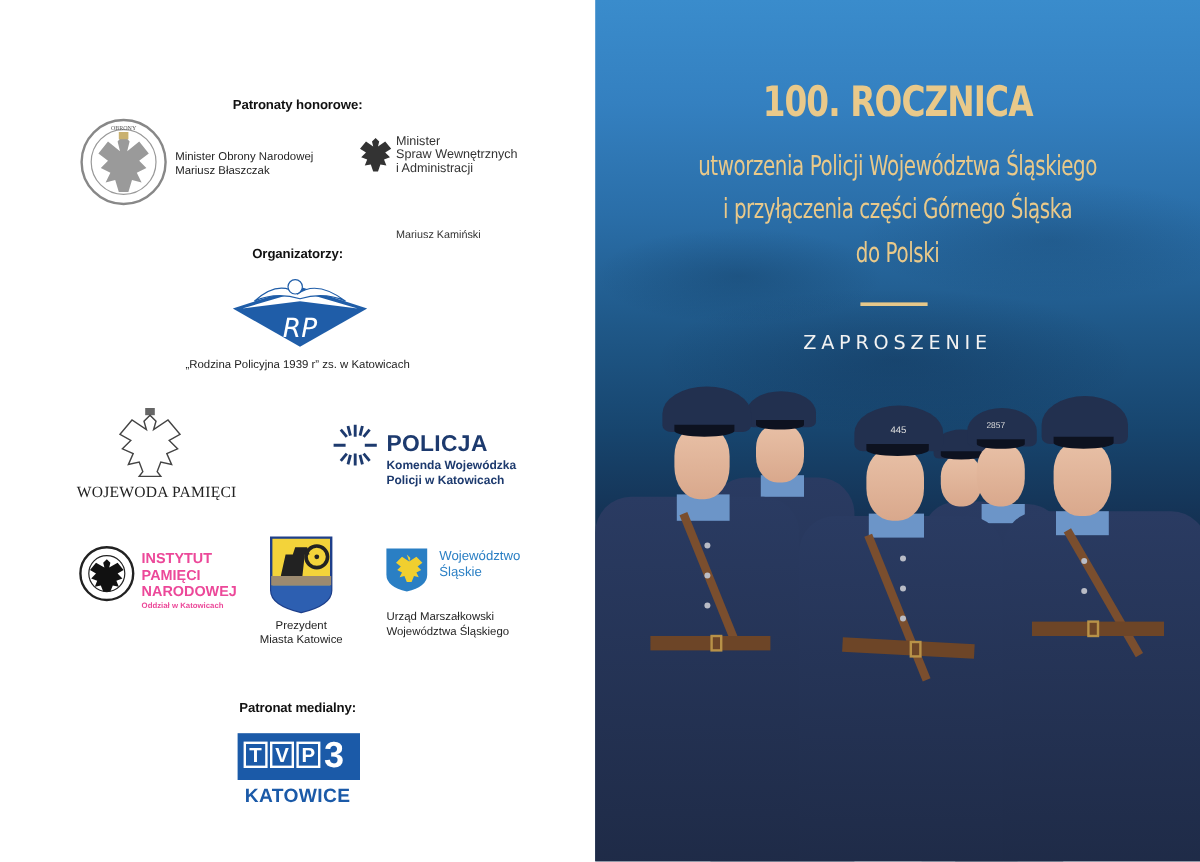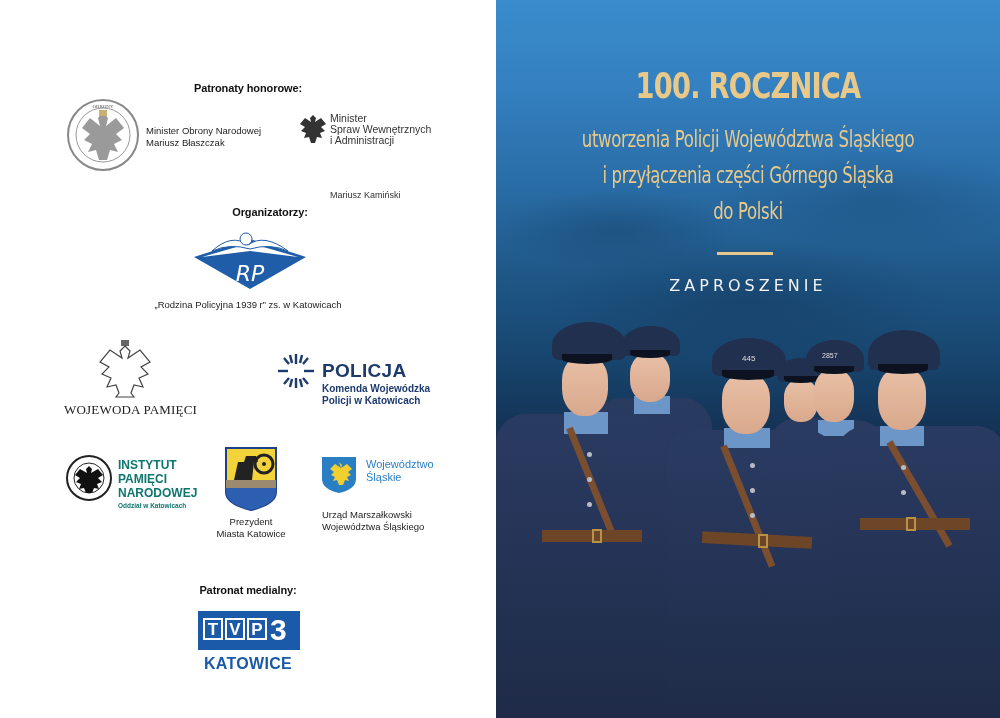--- a/index.html
+++ b/index.html
@@ -68,21 +68,21 @@
       <path d="M14 2 l3 3 l-1 4 l6 -4 l5 6 l-5 3 l4 4 l-5 2 l2 5 l-5 -1 l-2 6 h-4 l-2 -6 l-5 1 l2 -5 l-5 -2 l4 -4 l-5 -3 l5 -6 l6 4 l-1 -4z" fill="#333"></path>
     </svg>
   </div>
   <div class="abs" style="left:330px;top:113px;font-size:10.5px;line-height:11px;color:#333;">
     <div>Minister</div>
     <div>Spraw Wewnętrznych</div>
     <div>i Administracji</div>
     <div style="font-size:9px;margin-top:44px;">Mariusz Kamiński</div>
   </div>
 
-  <div class="section-title" style="left:0;width:496px;top:206px;margin-left:22px;">Organizatorzy:</div>
+  <div class="section-title" style="left:0;width:496px;top:206px;">Organizatorzy:</div>
 
   <div class="abs" style="left:192px;top:229px;width:116px;height:62px;font-style:italic;">
     <svg width="116" height="62" viewBox="0 0 116 62">
       <polygon points="2,28 58,60 114,28 58,10" fill="#1f5da8"></polygon>
       <polygon points="10,28 58,14 106,28 58,22" fill="#fff"></polygon>
       <path d="M20 22 Q40 4 56 16 Q72 4 96 22 Q78 14 58 20 Q38 14 20 22z" fill="#fff" stroke="#1f5da8" stroke-width="1"></path>
       <circle cx="54" cy="10" r="6" fill="#fff" stroke="#1f5da8" stroke-width="1"></circle>
       <text x="58" y="52" font-size="22" fill="#fff" text-anchor="middle" font-family="DejaVu Sans, sans-serif">RP</text>
     </svg>
   </div>
@@ -122,21 +122,21 @@
     <div>Policji w Katowicach</div>
   </div>
 
   <div class="abs" style="left:65px;top:454px;width:48px;height:48px;">
     <svg width="48" height="48" viewBox="0 0 48 48">
       <circle cx="24" cy="24" r="22" fill="#fff" stroke="#222" stroke-width="2"></circle>
       <circle cx="24" cy="24" r="15" fill="#fff" stroke="#222" stroke-width="1"></circle>
       <path d="M24 12 l3 3 l-1 4 l7 -4 l5 6 l-5 3 l4 4 l-5 2 l2 5 l-5 -1 l-2 5 h-6 l-2 -5 l-5 1 l2 -5 l-5 -2 l4 -4 l-5 -3 l5 -6 l7 4 l-1 -4z" fill="#111"></path>
     </svg>
   </div>
-  <div class="abs" style="left:118px;top:458px;font-size:12px;line-height:14px;font-weight:bold;color:#0f766e;">
+  <div class="abs" style="left:118px;top:458px;font-size:12px;line-height:14px;font-weight:bold;color:#ec4899;">
     <div>INSTYTUT</div>
     <div>PAMIĘCI</div>
     <div>NARODOWEJ</div>
     <div style="font-size:6.5px;line-height:12px;">Oddział w Katowicach</div>
   </div>
 
   <div class="abs" style="left:224px;top:446px;width:54px;height:66px;">
     <svg width="54" height="66" viewBox="0 0 54 66">
       <path d="M2 2 h50 v44 q0 12 -25 18 q-25 -6 -25 -18z" fill="#f3d33a" stroke="#1e3f8a" stroke-width="2"></path>
       <rect x="2" y="34" width="50" height="8" fill="#9c8a70"></rect>

